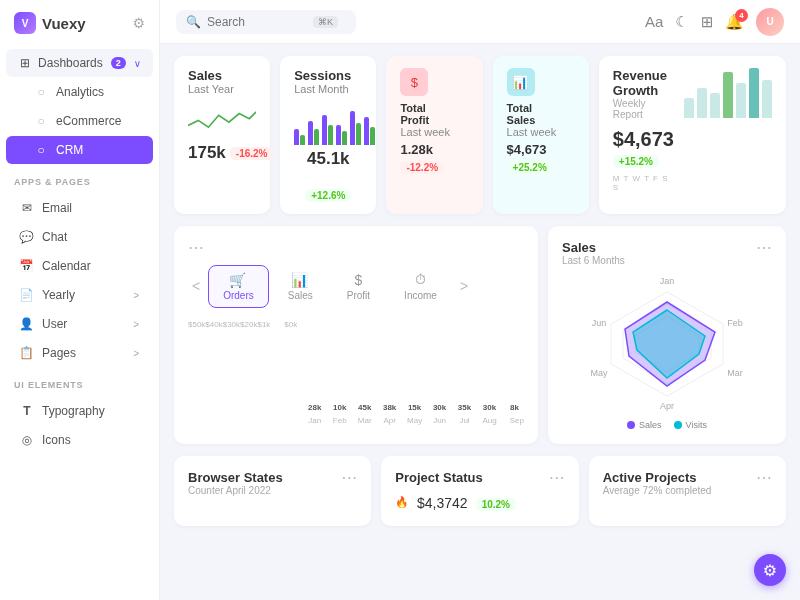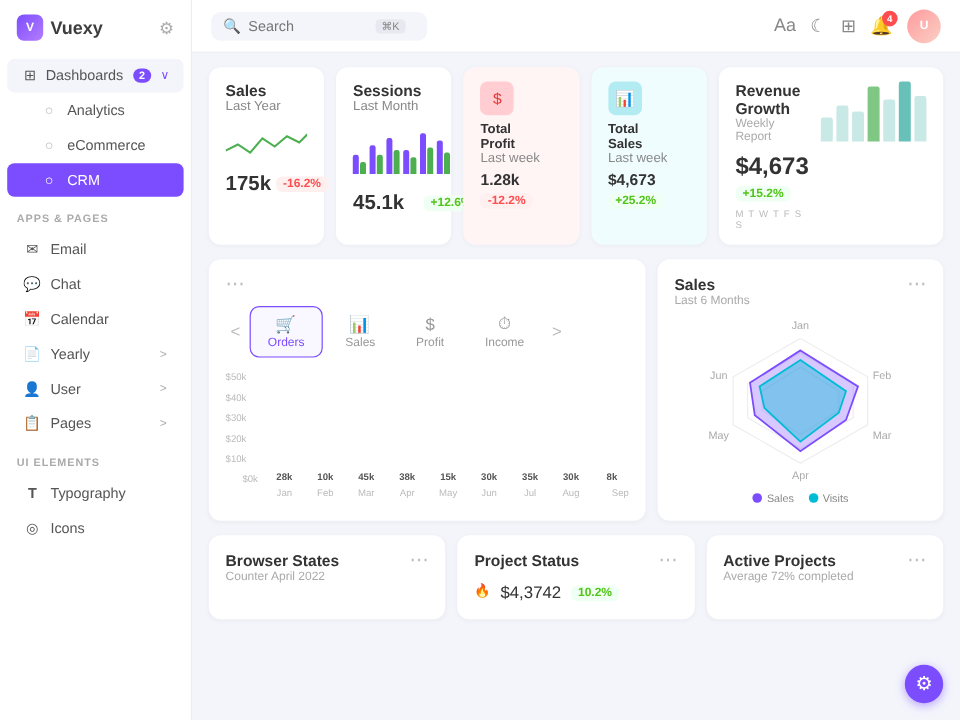--- a/index.html
+++ b/index.html
@@ -245,21 +245,21 @@
           </div>
           <div class="sess-bar-g">
             <div class="sess-bar purple" style="height:34px;"></div>
             <div class="sess-bar green" style="height:22px;"></div>
           </div>
           <div class="sess-bar-g">
             <div class="sess-bar purple" style="height:28px;"></div>
             <div class="sess-bar green" style="height:18px;"></div>
           </div>
         </div>
-        <div style="display:flex;align-items:center;gap:16px;margin-top:10px;">
+        <div style="display:flex;align-items:center;gap:16px;margin-top:0;flex-direction:column;">
           <span class="stat-value">45.1k</span>
           <span class="stat-badge badge-green">+12.6%</span>
         </div>
       </div>
 
       <div class="stat-card profit">
         <div class="profit stat-icon">$</div>
         <div style="font-size:11px;font-weight:700;color:#333;">Total</div>
         <div style="font-size:11px;font-weight:700;color:#333;">Profit</div>
         <div class="stat-label">Last week</div>
@@ -319,26 +319,26 @@
             <span class="tab-label">Profit</span>
           </div>
           <div class="earning-tab">
             <span class="tab-icon">⏱</span>
             <span class="tab-label">Income</span>
           </div>
           <span class="tab-nav">&gt;</span>
         </div>
 
         <div style="display:flex;gap:4px;">
-          <div style="display:flex;flex-direction:column;justify-content:space-between;height:110px;padding-bottom:16px;padding-right:4px;">
+          <div style="display:flex;justify-content:space-between;height:110px;padding-bottom:16px;padding-right:4px;">
             <span style="font-size:8px;color:#bbb;">$50k</span>
             <span style="font-size:8px;color:#bbb;">$40k</span>
             <span style="font-size:8px;color:#bbb;">$30k</span>
             <span style="font-size:8px;color:#bbb;">$20k</span>
-            <span style="font-size:8px;color:#bbb;">$10k</span>
+            <span style="font-size:8px;color:#bbb;">$1k</span>
             <span style="font-size:8px;color:#bbb;padding-left:14px;">$0k</span>
           </div>
           <div style="flex:1;">
             <div class="bar-chart" id="bar-chart-container" style="height:94px;">
                 <div class="bar-group">
                   <div class="bar-value">28k</div>
                   <div class="bar light" style="height: 55%;"></div>
                 </div>
                 <div class="bar-group">
                   <div class="bar-value">10k</div>

